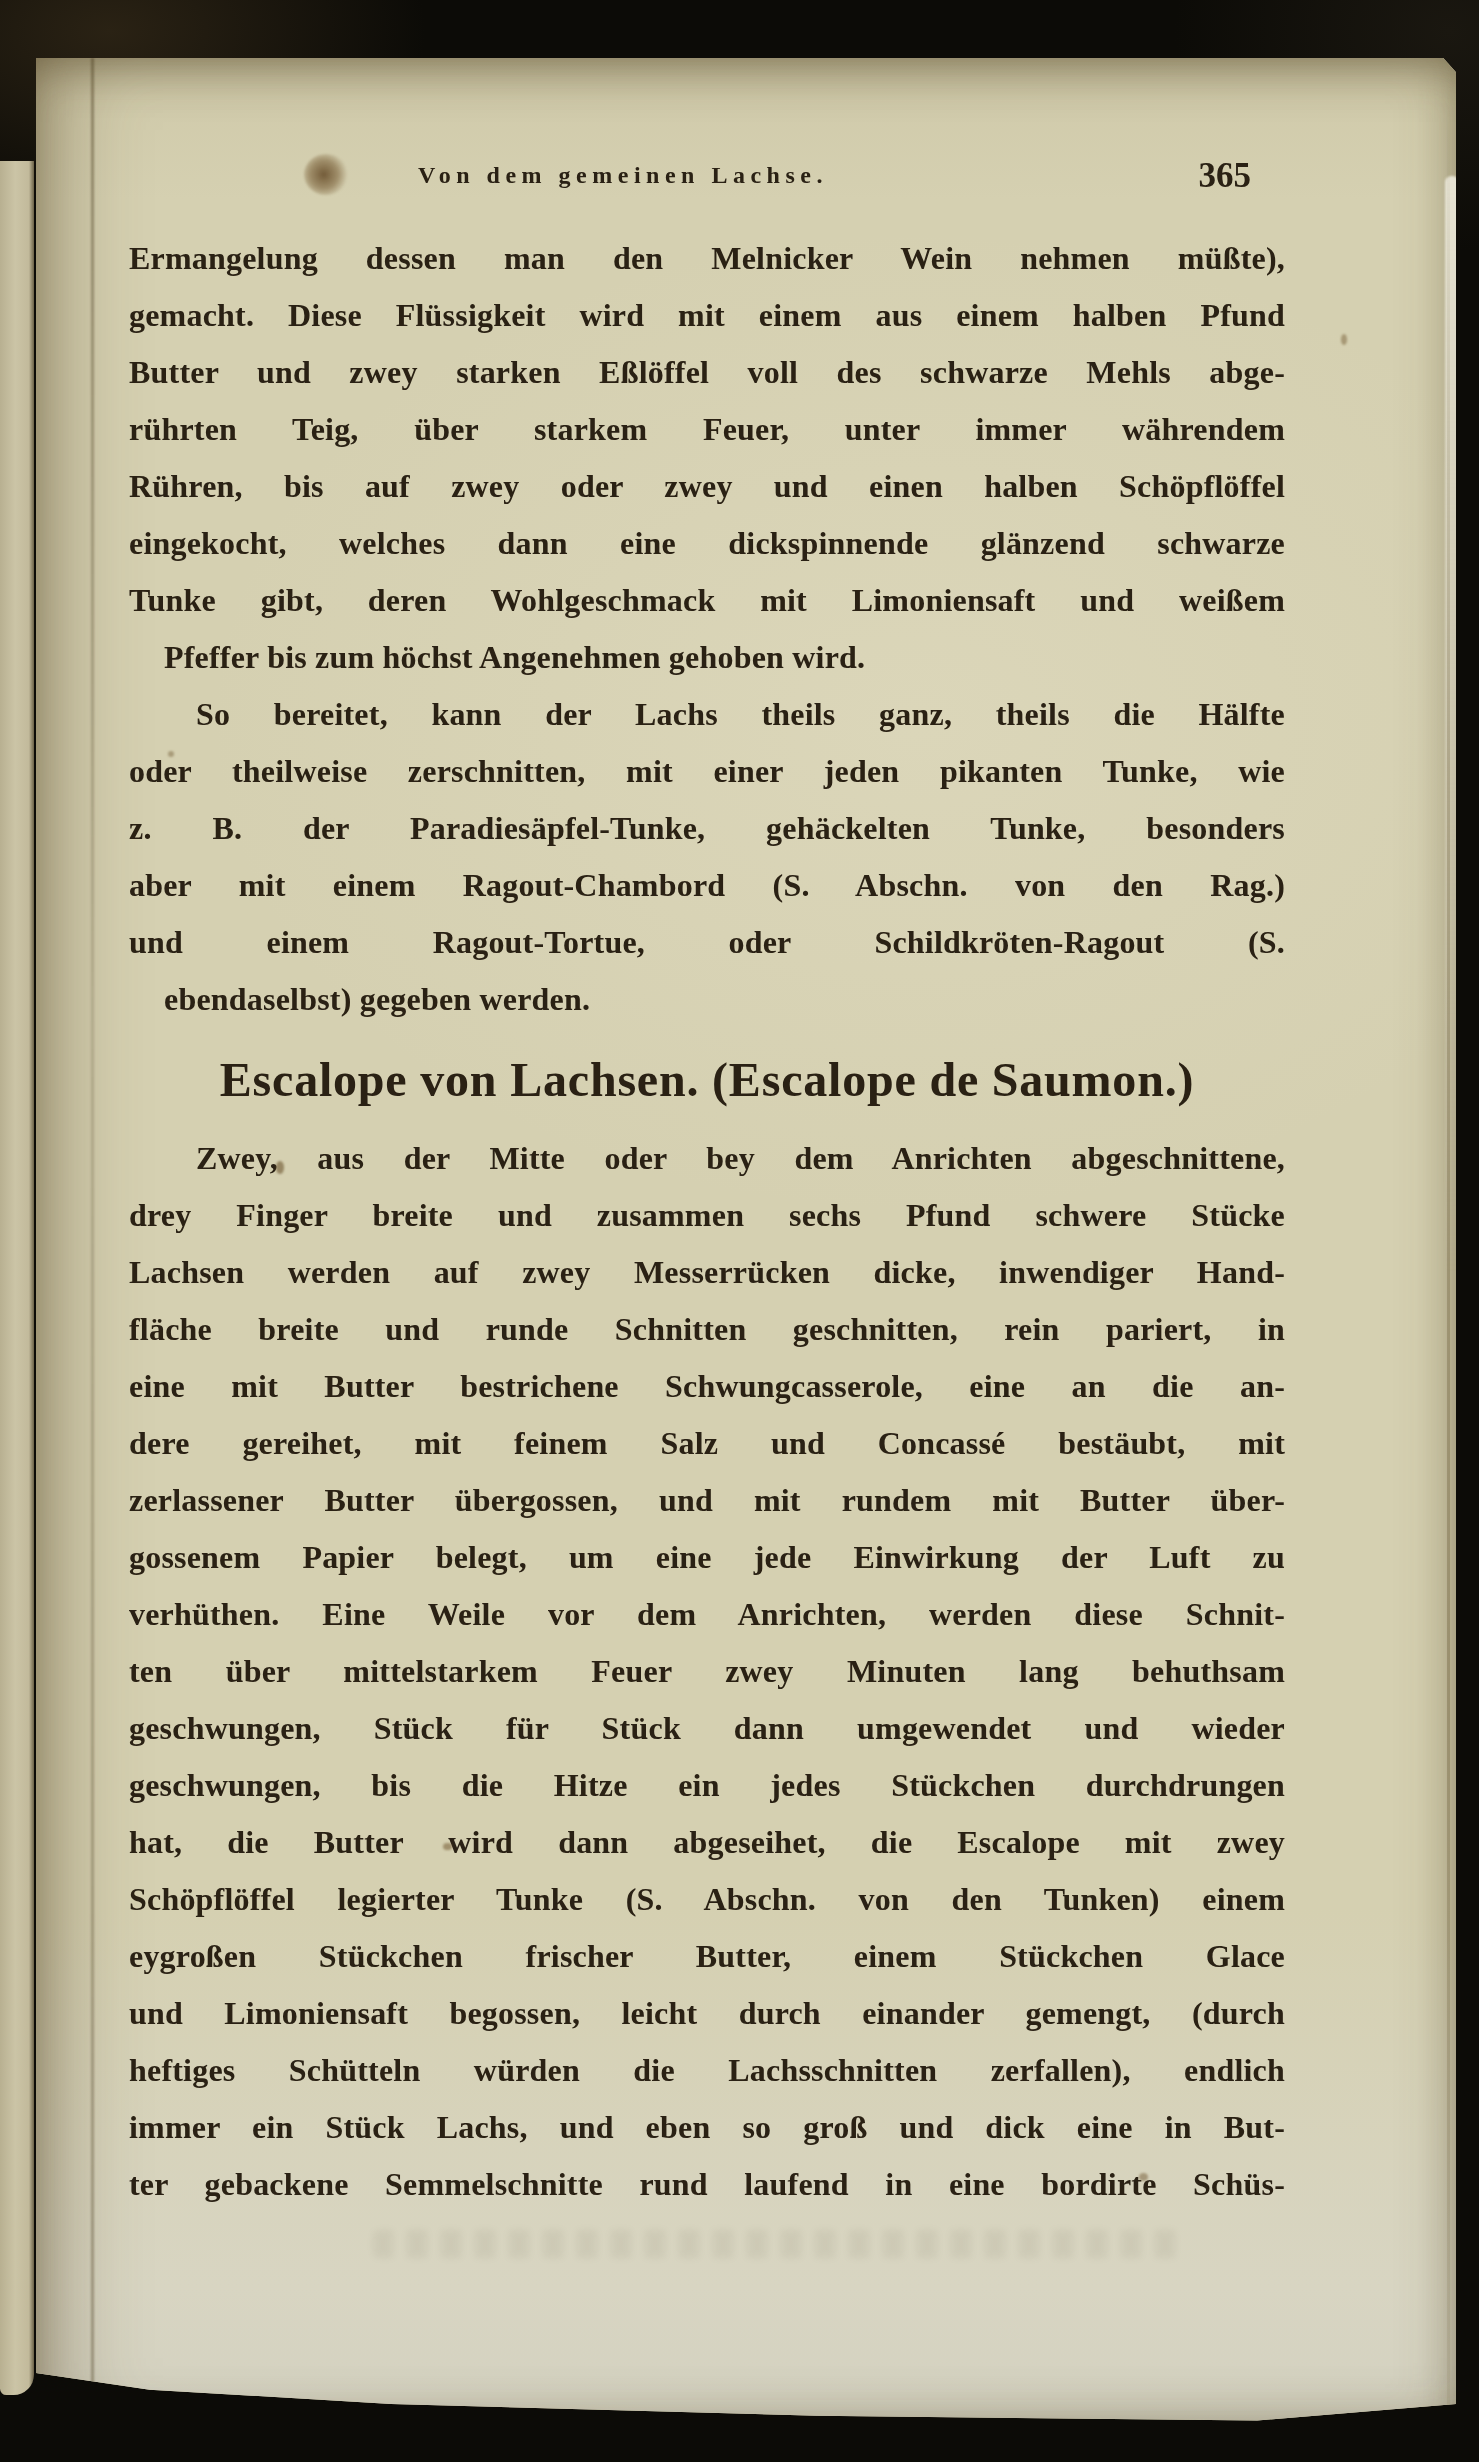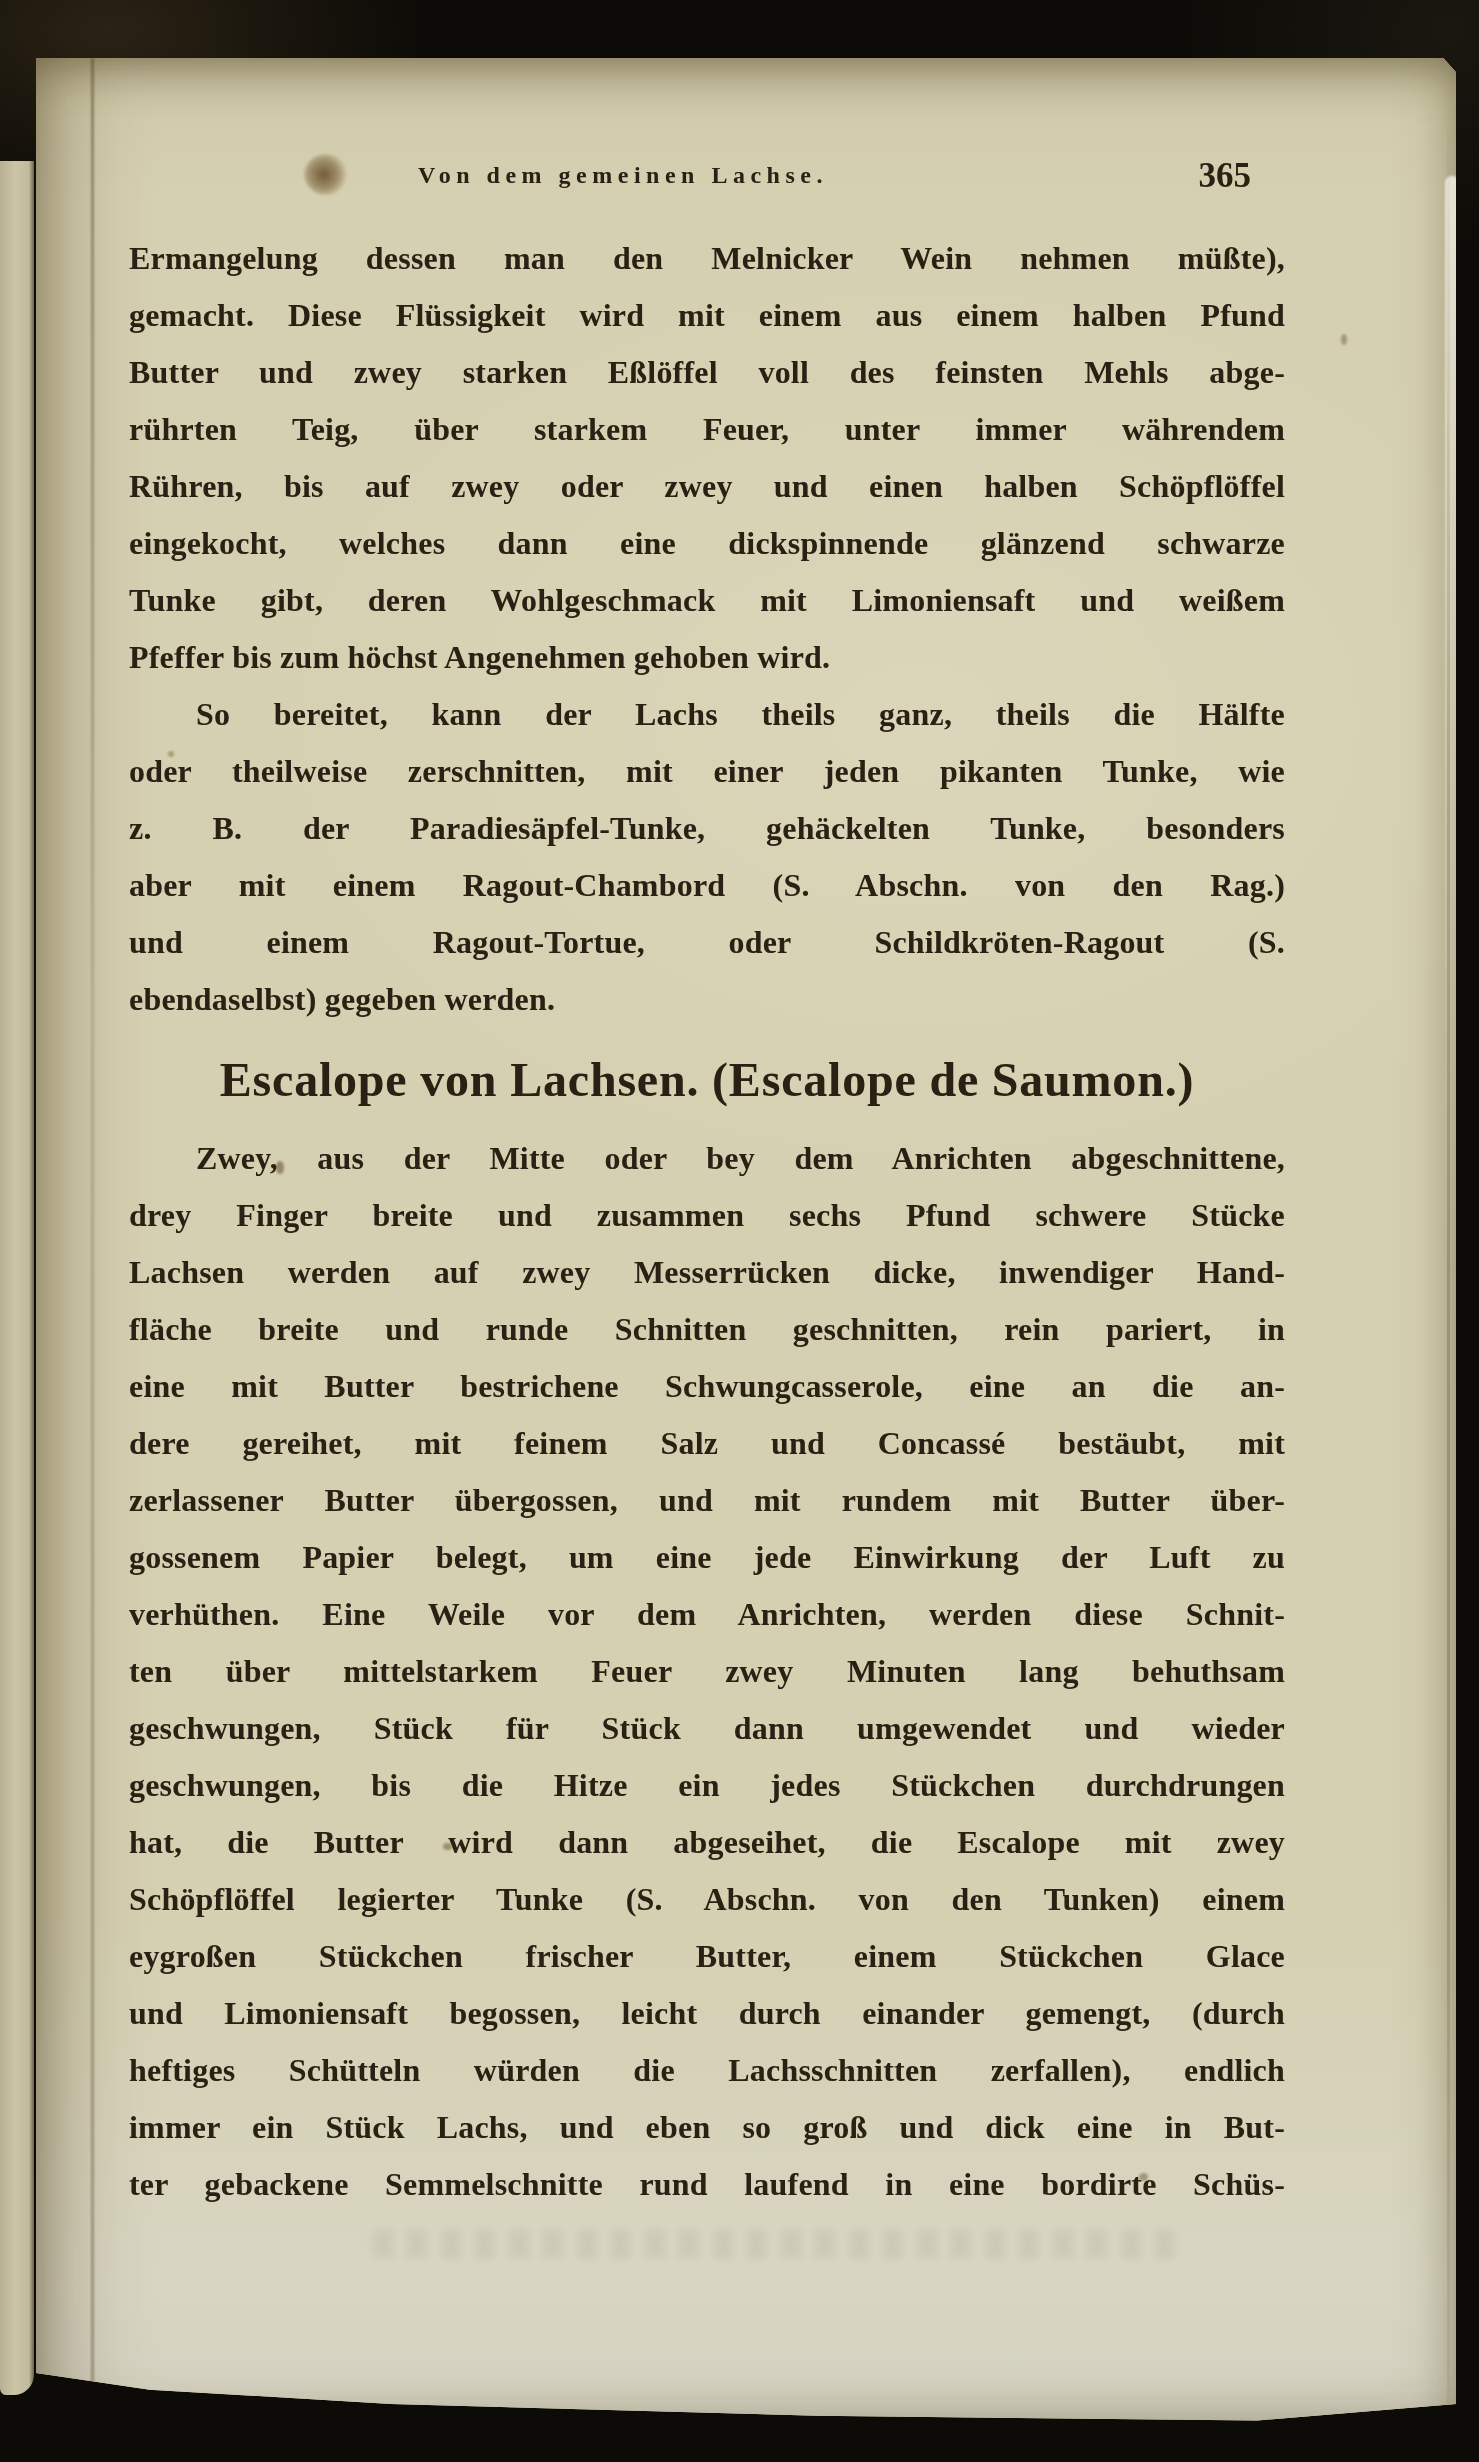--- a/index.html
+++ b/index.html
@@ -56,21 +56,21 @@
     transform:translateX(-96px);white-space:nowrap;margin-left:24px;
   }
   #page-number{position:absolute;right:34px;top:0;line-height:63px;font-size:35px;font-weight:bold;}
   
   #textblock{position:absolute;left:93px;top:172px;width:1156px;}
   .line{
     height:57px;line-height:57px;font-size:32px;font-weight:bold;
     text-align:justify;text-align-last:justify;white-space:nowrap;
     letter-spacing:0.2px;
   }
-  .line.end{text-align-last:left;}
+  .line.end{text-align-last:left;margin-left:35px;}
   .line.indent{text-indent:67px;}
   .section-heading{
     margin:20.4px 0 19px 0;height:63px;line-height:63px;
     font-size:48px;font-weight:bold;text-align:center;letter-spacing:0.8px;
     white-space:nowrap;
   }
   
   .blot{position:absolute;border-radius:50%;pointer-events:none;}
   #ink-blot{left:268px;top:96px;width:44px;height:41px;
     background:radial-gradient(circle at 45% 50%, rgba(82,52,16,.75) 0%, rgba(98,66,24,.45) 45%, rgba(98,66,24,0) 75%);
@@ -100,21 +100,21 @@
 
     <header id="pagehead">
       <div id="running-title">Von dem gemeinen Lachse.</div>
       <div id="page-number">365</div>
     </header>
 
     <main id="textblock">
       <div class="para">
           <div class="line">Ermangelung dessen man den Melnicker Wein nehmen müßte),</div>
           <div class="line">gemacht. Diese Flüssigkeit wird mit einem aus einem halben Pfund</div>
-          <div class="line">Butter und zwey starken Eßlöffel voll des feinsten Mehls abge-</div>
+          <div class="line">Butter und zwey starken Eßlöffel voll des schwarze Mehls abge-</div>
           <div class="line">rührten Teig, über starkem Feuer, unter immer währendem</div>
           <div class="line">Rühren, bis auf zwey oder zwey und einen halben Schöpflöffel</div>
           <div class="line">eingekocht, welches dann eine dickspinnende glänzend schwarze</div>
           <div class="line">Tunke gibt, deren Wohlgeschmack mit Limoniensaft und weißem</div>
           <div class="line end">Pfeffer bis zum höchst Angenehmen gehoben wird.</div>
         </div>
       <div class="para">
           <div class="line indent">So bereitet, kann der Lachs theils ganz, theils die Hälfte</div>
           <div class="line">oder theilweise zerschnitten, mit einer jeden pikanten Tunke, wie</div>
           <div class="line">z. B. der Paradiesäpfel-Tunke, gehäckelten Tunke, besonders</div>

